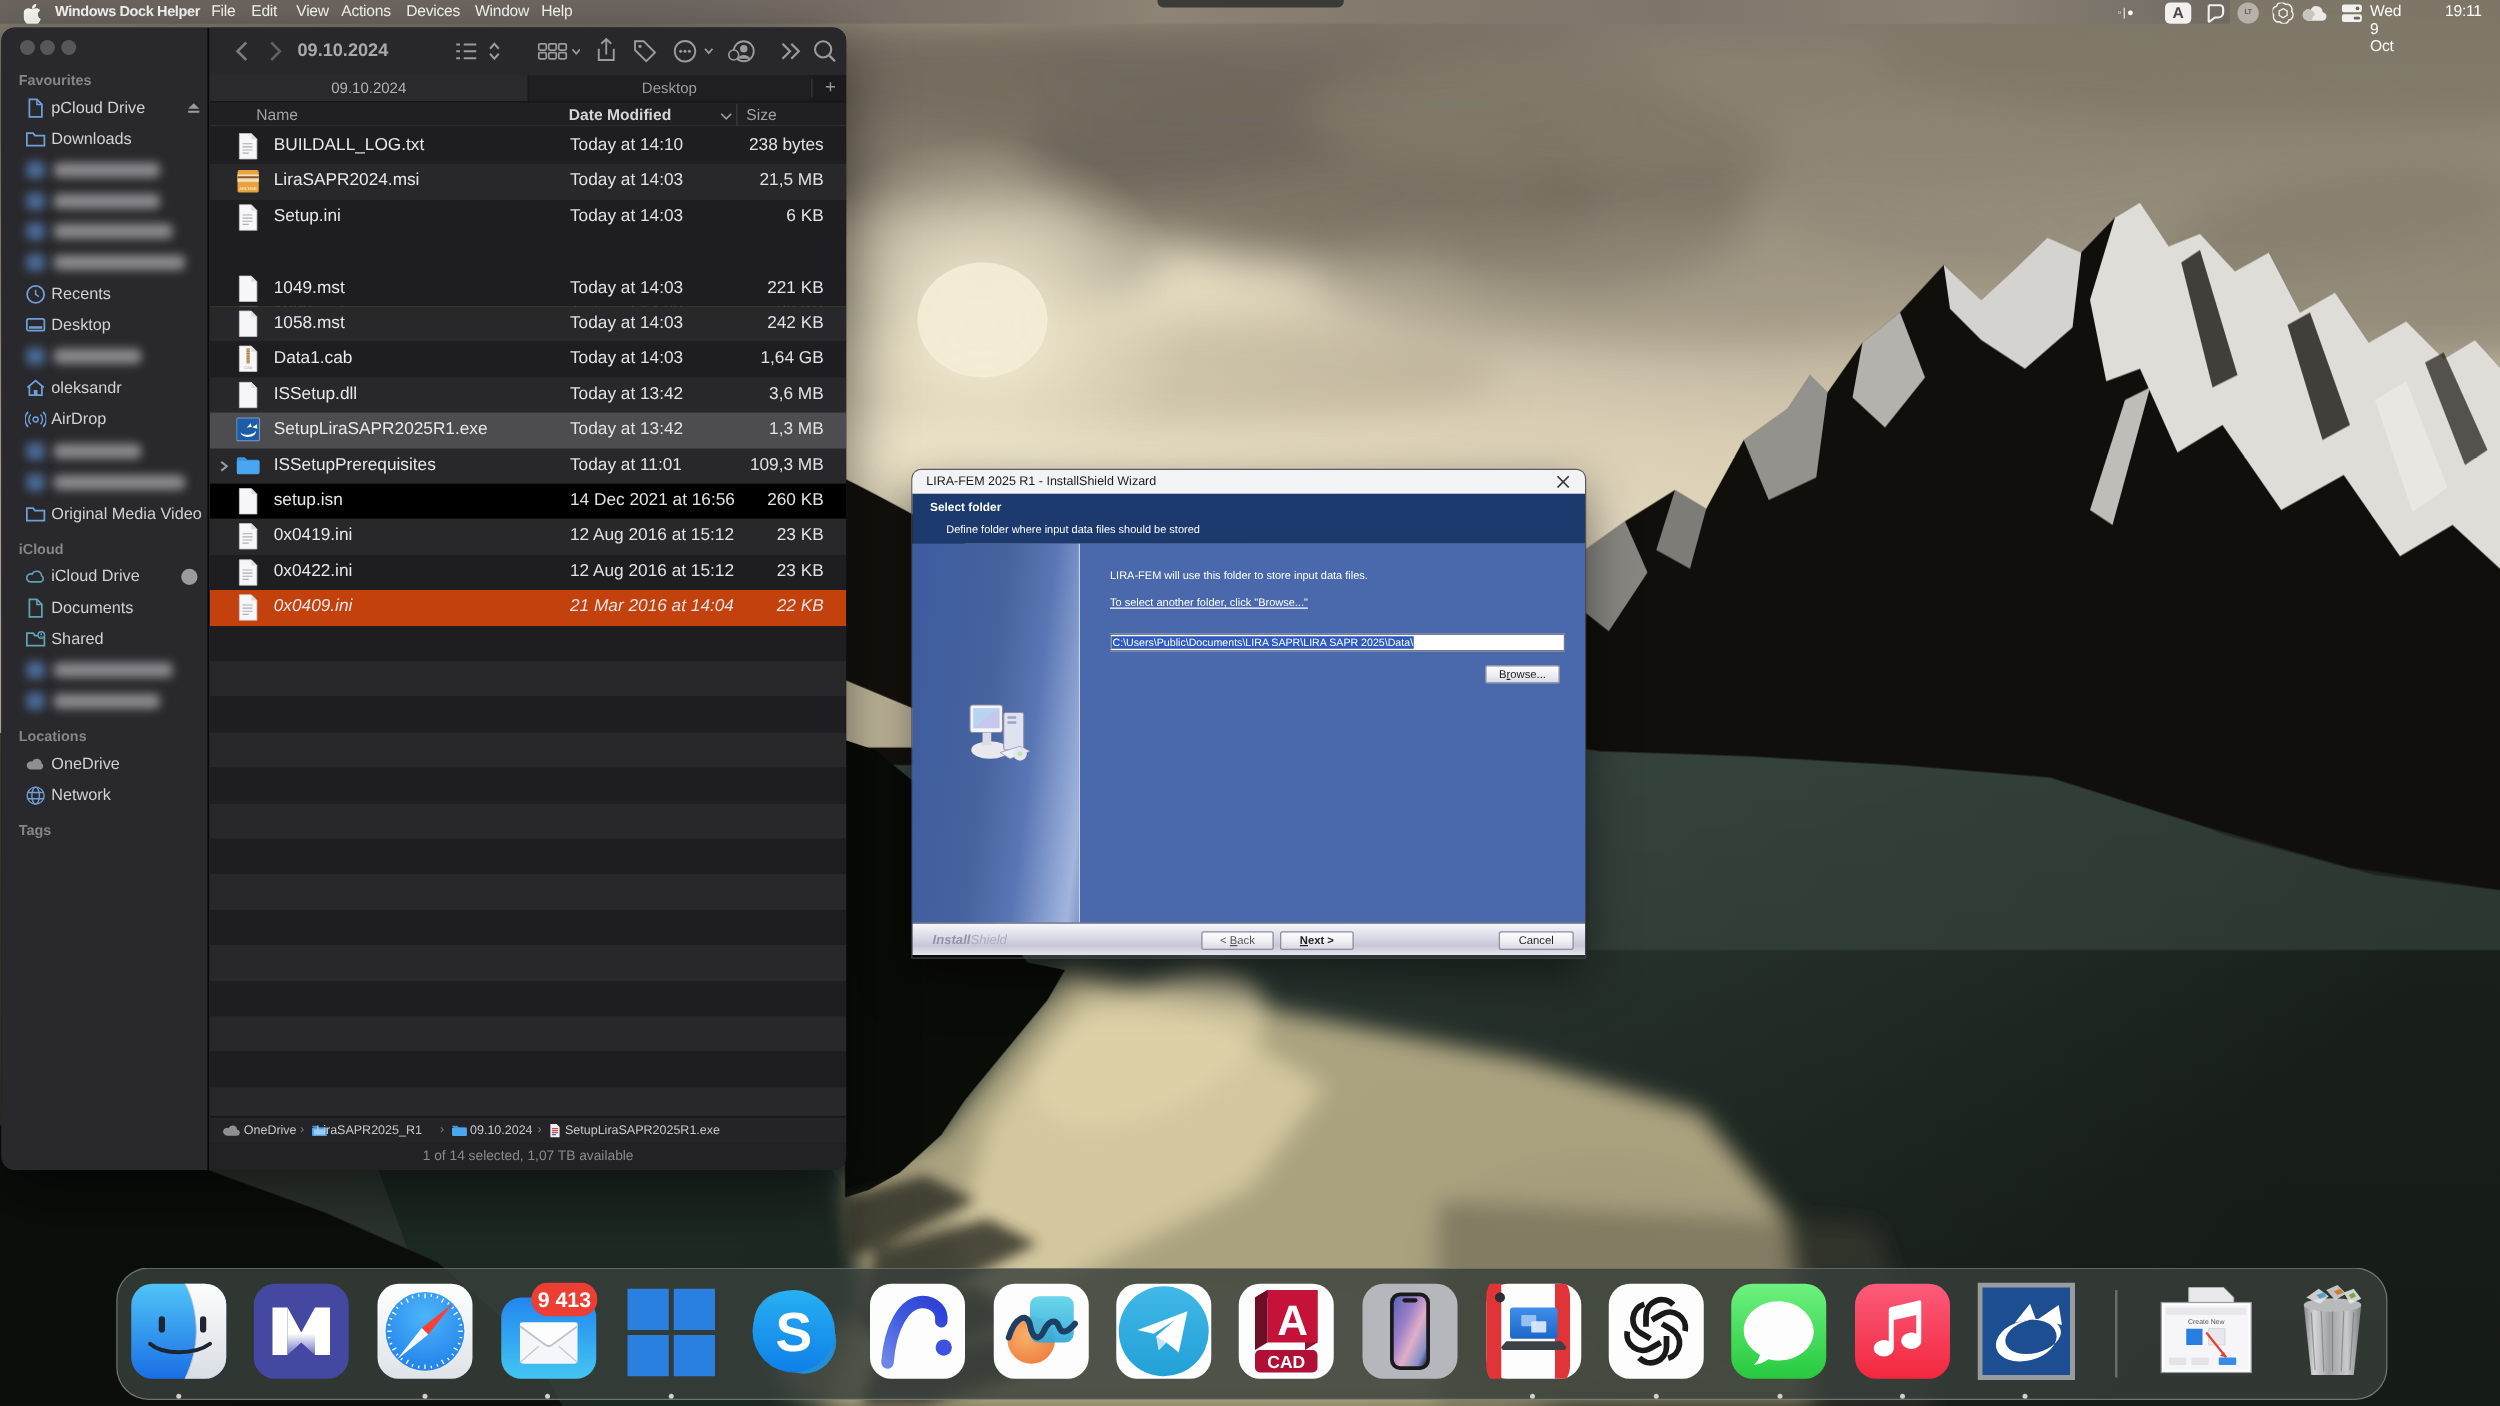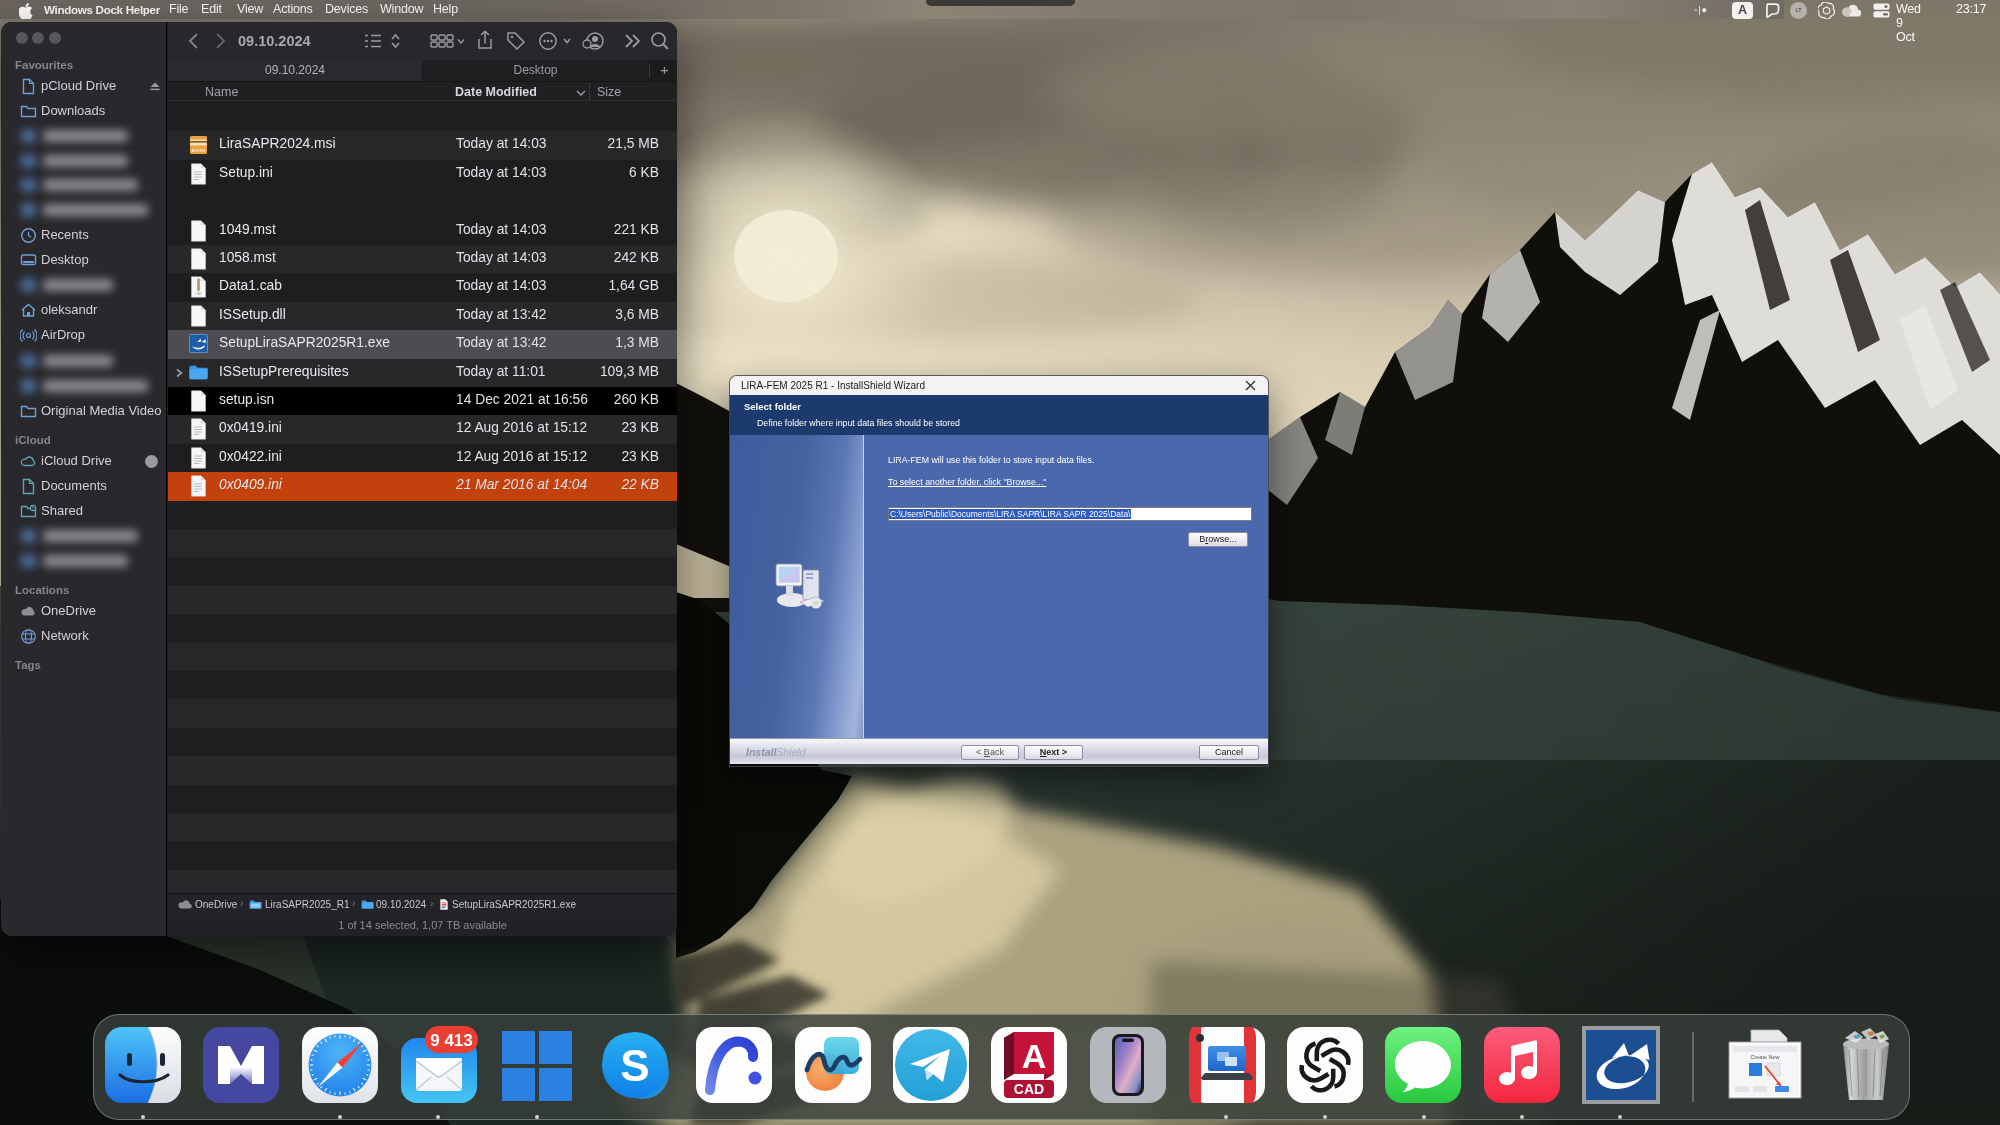--- a/index.html
+++ b/index.html
@@ -198,21 +198,21 @@
         <path d="M5 12.5 a4.5 4.5 0 1 1 2 -8.6 a5 5 0 0 1 9.6 1.8 a3.4 3.4 0 0 1 -0.6 6.8 z" fill="#eceae6"></path>
         <path d="M5 12.5 a4.5 4.5 0 1 1 2 -8.6 a4.5 4.5 0 0 1 3.4 4 a4.5 4.5 0 0 0 -2 4.6 z" fill="#c9c5be"></path>
       </svg>
   <svg style="position:absolute;left:1873px;top:2.5px;" width="17" height="15" viewBox="0 0 17 15">
         <rect x="0.5" y="0.5" width="16" height="6.2" rx="1.8" fill="#f2f1ef"></rect>
         <rect x="0.5" y="8.3" width="16" height="6.2" rx="1.8" fill="#f2f1ef"></rect>
         <circle cx="13" cy="3.6" r="1.5" fill="#6a665f"></circle>
         <rect x="10" y="10.3" width="5" height="2.2" rx="1" fill="#6a665f"></rect>
       </svg>
   <span style="position:absolute;left:1896px;top:2px;font-size:12.5px;">Wed 9 Oct</span>
-  <span style="position:absolute;left:1956px;top:2px;font-size:12.5px;">23:17</span>
+  <span style="position:absolute;left:1956px;top:2px;font-size:12.5px;">19:11</span>
 </div>
 <div id="notch"></div>
 
 <div id="finder">
   <div id="fmain">
         <div id="ftoolbar">
           <svg style="position:absolute;left:18px;top:10px;" width="42" height="18" viewBox="0 0 42 18">
             <path d="M11,2 L4,9 L11,16" fill="none" stroke="#7c7c81" stroke-width="2"></path>
             <path d="M31,2 L38,9 L31,16" fill="none" stroke="#606065" stroke-width="2"></path>
           </svg>
@@ -274,20 +274,30 @@
         <div id="fheads">
           <div style="position:absolute;left:37px;top:2.5px;">Name</div>
           <div style="position:absolute;left:287px;top:2.5px;color:#d6d5da;font-weight:700;">Date Modified</div>
           <svg style="position:absolute;left:408px;top:7px;" width="10" height="8" viewBox="0 0 10 8">
             <path d="M1,2 l4,4 l4,-4" fill="none" stroke="#9a9aa0" stroke-width="1.4"></path>
           </svg>
           <div style="position:absolute;left:421px;top:1px;width:1px;height:18px;background:#3a3a3e;"></div>
           <div style="position:absolute;left:429px;top:2.5px;">Size</div>
         </div>
         <div id="frows">
+          <div class="frow" style="top:81.0px; background:#1e1e20;">
+            <svg class="ficon" viewBox="0 0 19 22">
+              <path d="M2.5,0.8 h9.5 l4.5,4.5 v15.9 h-14 z" fill="#f7f7f9" stroke="#c9c9cd" stroke-width="0.6"></path>
+              <path d="M12,0.8 v4.5 h4.5" fill="#dcdce0"></path>
+              <path d="M5,9 h8 M5,11.5 h8 M5,14 h8 M5,16.5 h5" stroke="#b0b0b4" stroke-width="0.9"></path>
+            </svg>
+            <div class="nm">BUILDALL_LOG.txt</div>
+            <div class="dt">Today at 14:10</div>
+            <div class="sz">238 bytes</div>
+          </div>
           <div class="frow" style="top:109.4px; background:#28282b;">
             <svg class="ficon" viewBox="0 0 19 22">
               <rect x="1" y="2" width="17" height="18" rx="1.5" fill="#e8a33d"></rect>
               <rect x="1" y="5.5" width="17" height="6" fill="#f3ddba"></rect>
               <rect x="1" y="7" width="17" height="1.6" fill="#8a5a20"></rect>
               <text x="9.5" y="18" font-size="3.2" fill="#fff" text-anchor="middle" font-family="Liberation Sans">ARCHIVE</text>
             </svg>
             <div class="nm">LiraSAPR2024.msi</div>
             <div class="dt">Today at 14:03</div>
             <div class="sz">21,5 MB</div>
@@ -431,21 +441,21 @@
           <svg style="position:absolute;left:10px;top:6px;" width="14" height="10" viewBox="0 0 20 14">
             <path d="M5 12 a4.5 4.5 0 1 1 2 -8.6 a5 5 0 0 1 9.6 1.8 a3.4 3.4 0 0 1 -0.6 6.8 z" fill="#8e8e93"></path>
           </svg>
           <span style="position:absolute;left:27px;top:4.5px;">OneDrive</span>
           <span style="position:absolute;left:72px;top:4px;color:#7a7a80;">›</span>
           <svg style="position:absolute;left:81px;top:5.5px;" width="13" height="10" viewBox="0 0 21 17">
             <path d="M0.5,2.5 a1.5,1.5 0 0 1 1.5,-1.5 h5.5 l2,2.2 h9.5 a1.5,1.5 0 0 1 1.5,1.5 v10 a1.5,1.5 0 0 1 -1.5,-1.5 z" fill="#3b96e2"></path>
             <path d="M0.5,4 h20 v9.5 a1.5,1.5 0 0 1 -1.5,1.5 h-17 a1.5,1.5 0 0 1 -1.5,-1.5 z" fill="#4aa6ef"></path>
             <rect x="3" y="6" width="15" height="7" fill="#9ecbf0"></rect>
           </svg>
-          <span style="position:absolute;left:97px;top:4.5px;">LiraSAPR2025_R1</span>
+          <span style="position:absolute;left:85px;top:4.5px;">LiraSAPR2025_R1</span>
           <span style="position:absolute;left:184px;top:4px;color:#7a7a80;">›</span>
           <svg style="position:absolute;left:193px;top:5.5px;" width="13" height="10" viewBox="0 0 21 17">
             <path d="M0.5,2.5 a1.5,1.5 0 0 1 1.5,-1.5 h5.5 l2,2.2 h9.5 a1.5,1.5 0 0 1 1.5,1.5 v10 a1.5,1.5 0 0 1 -1.5,-1.5 z" fill="#3b96e2"></path>
             <path d="M0.5,4 h20 v9.5 a1.5,1.5 0 0 1 -1.5,1.5 h-17 a1.5,1.5 0 0 1 -1.5,-1.5 z" fill="#4aa6ef"></path>
           </svg>
           <span style="position:absolute;left:208px;top:4.5px;">09.10.2024</span>
           <span style="position:absolute;left:262px;top:4px;color:#7a7a80;">›</span>
           <svg style="position:absolute;left:271px;top:4px;" width="10" height="13" viewBox="0 0 19 22">
             <path d="M2.5,0.8 h9.5 l4.5,4.5 v15.9 h-14 z" fill="#f0f0f2"></path>
             <path d="M5,8 h9 M5,11 h9 M5,14 h9" stroke="#d04a4a" stroke-width="1.8"></path>

